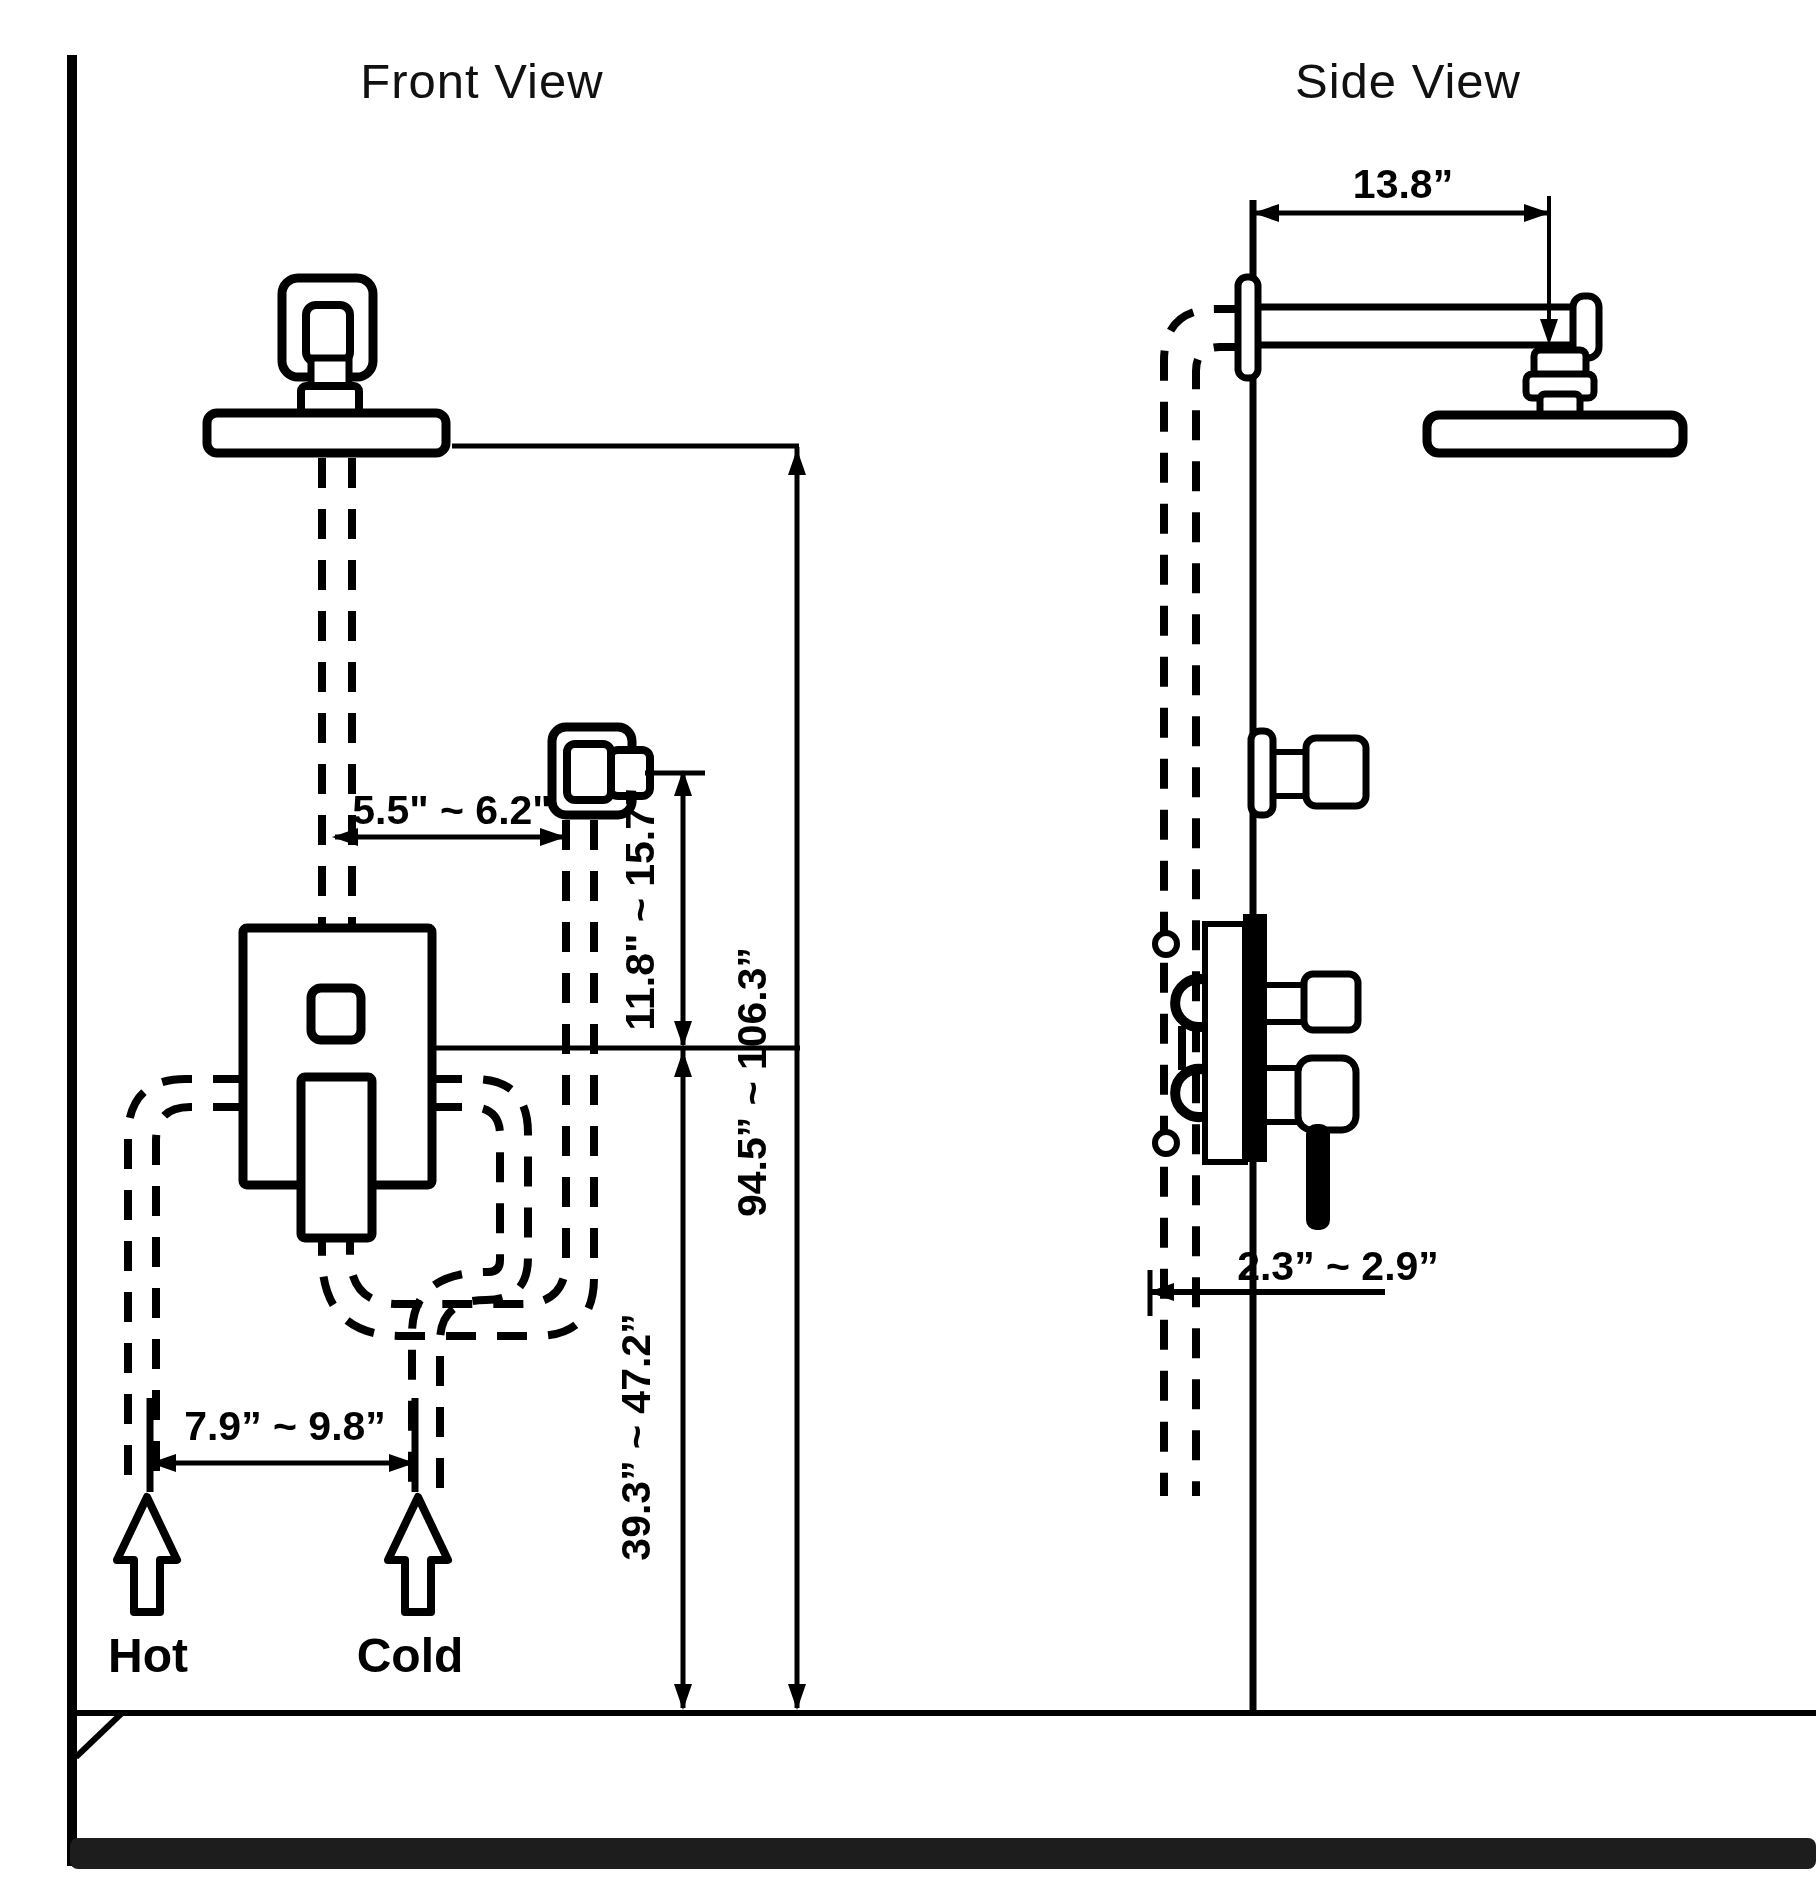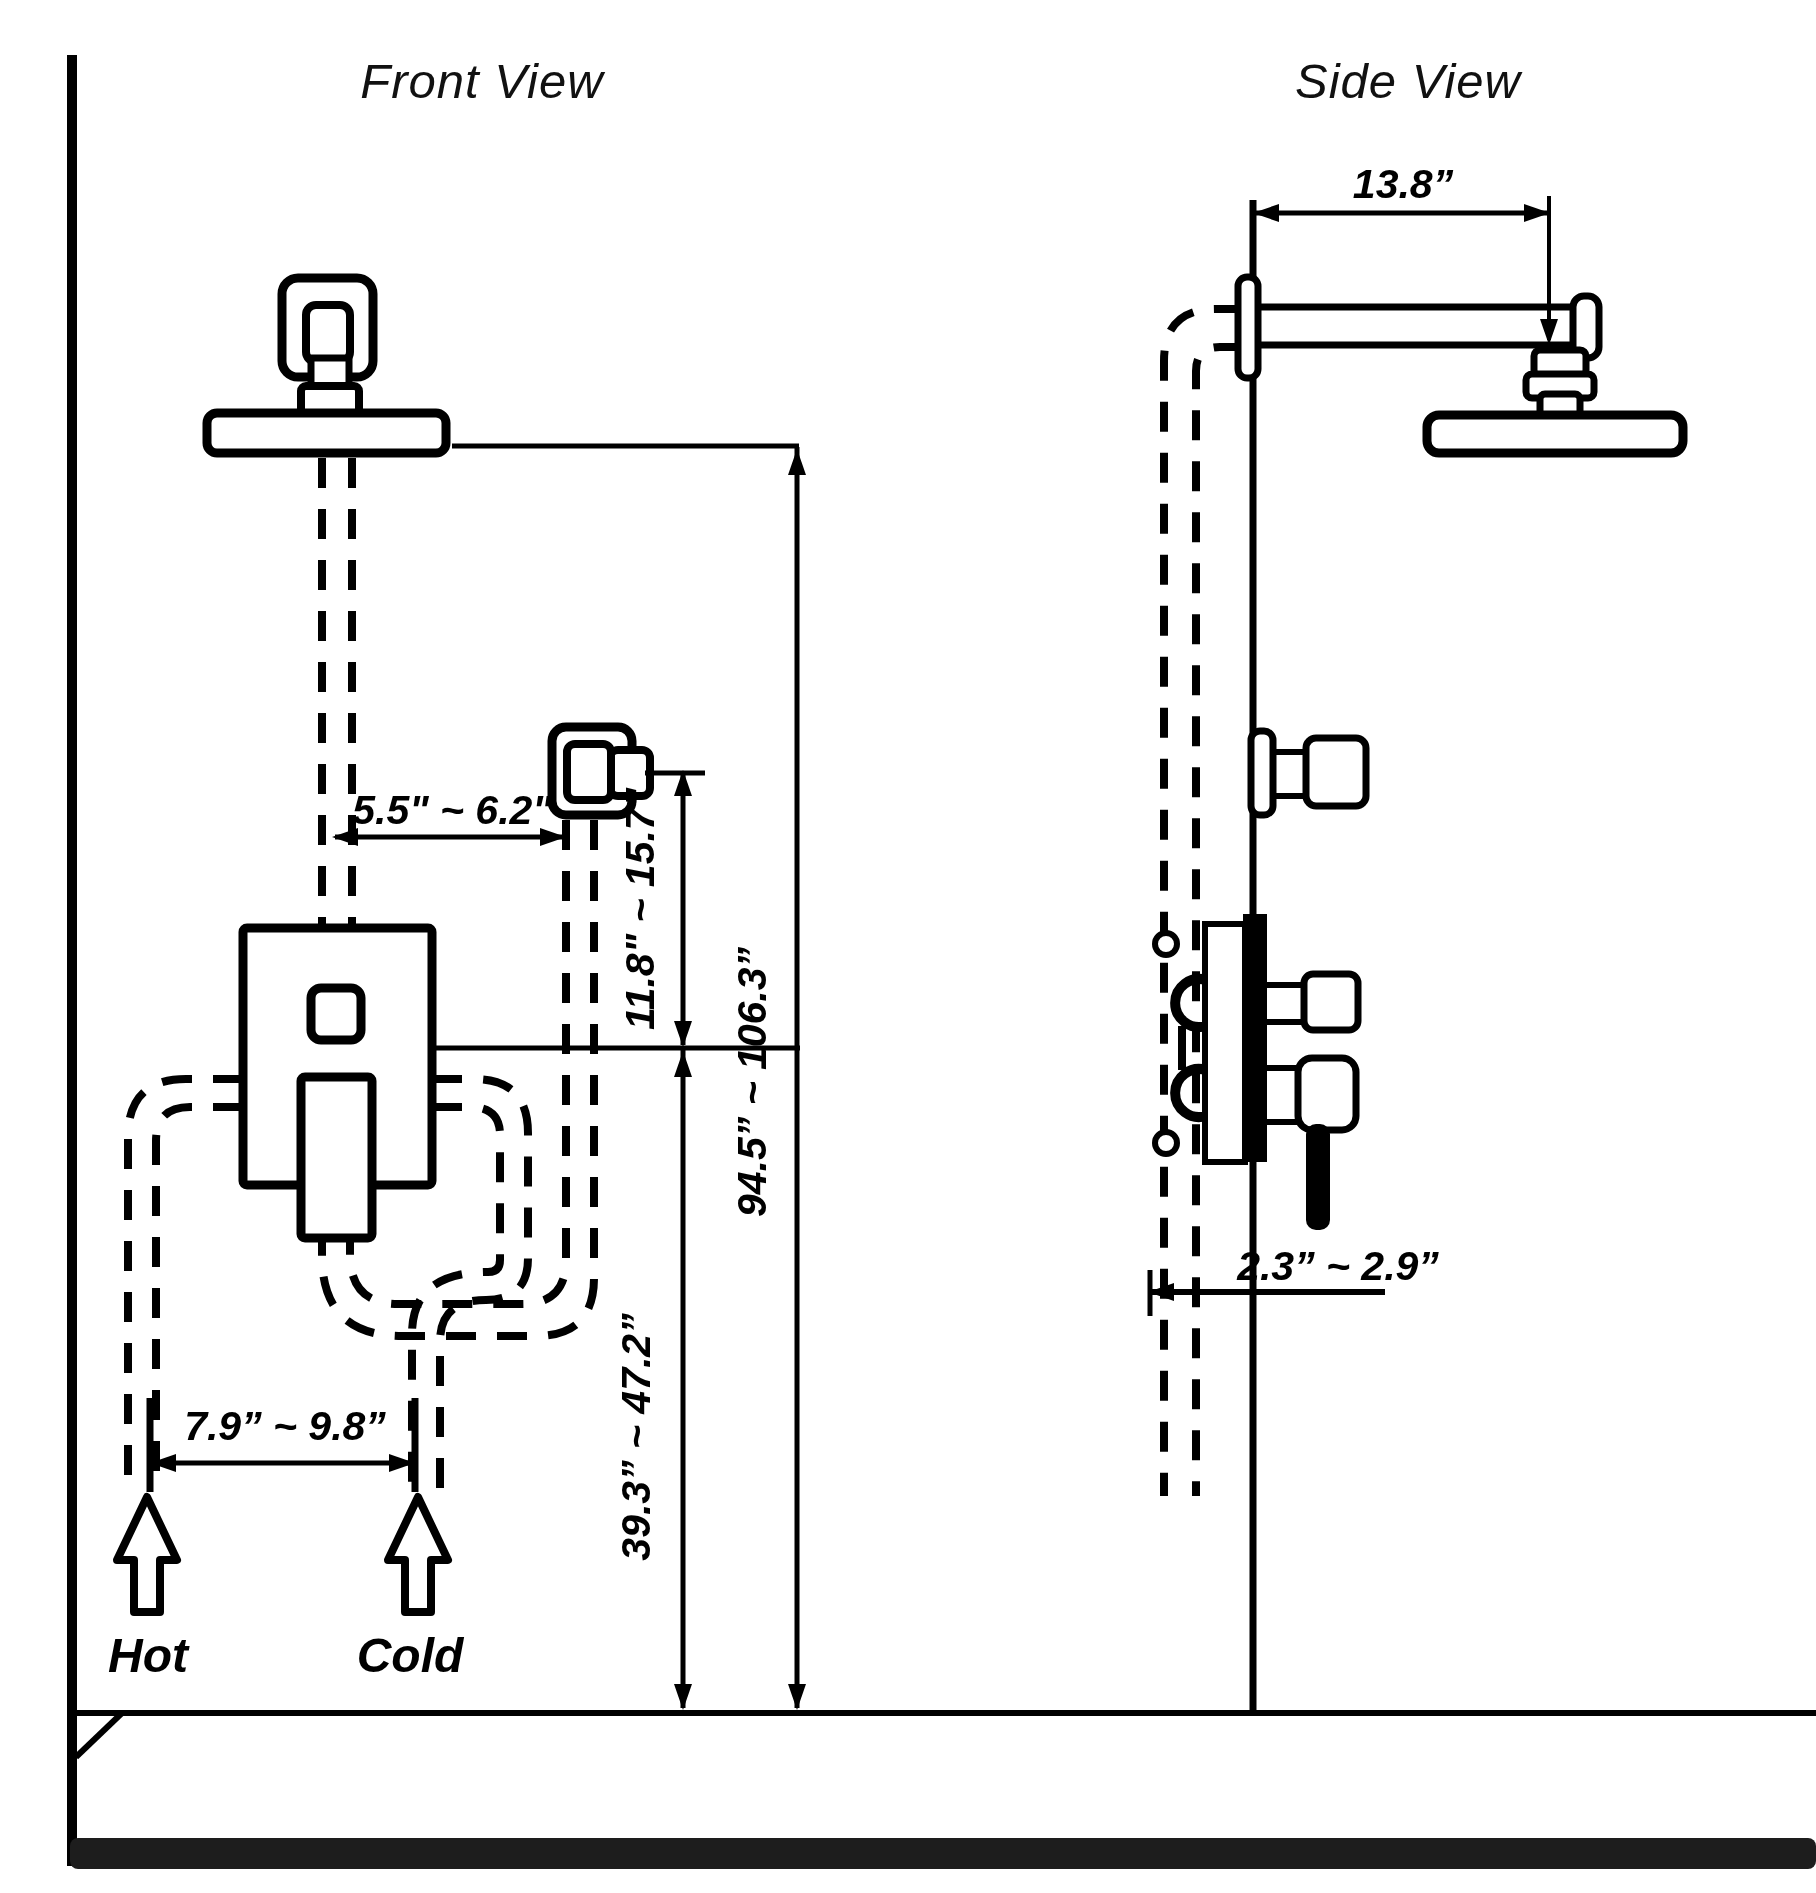--- a/index.html
+++ b/index.html
@@ -1,16 +1,16 @@
 <!DOCTYPE html>
 <html><head>
 <meta charset="utf-8">
 <style>
   html,body{margin:0;padding:0;background:#ffffff;}
-  .stage{position:relative;width:1816px;height:1893px;background:#ffffff;overflow:hidden;font-style:italic;}
+  .stage{position:relative;width:1816px;height:1893px;background:#ffffff;overflow:hidden;}
   svg{display:block;}
   .title{font-family:"Liberation Sans","DejaVu Sans",sans-serif;font-size:49px;font-weight:500;fill:#111;letter-spacing:1px;}
   .dim{font-family:"Liberation Sans","DejaVu Sans",sans-serif;font-size:41px;font-weight:700;fill:#000;}
   .supply{font-family:"Liberation Sans","DejaVu Sans",sans-serif;font-size:48px;font-weight:700;fill:#000;}
   .ink{stroke:#000;fill:none;}
   .fillw{fill:#fff;}
   .dash{stroke-dasharray:30 21;}
 </style>
 </head>
 <body>

